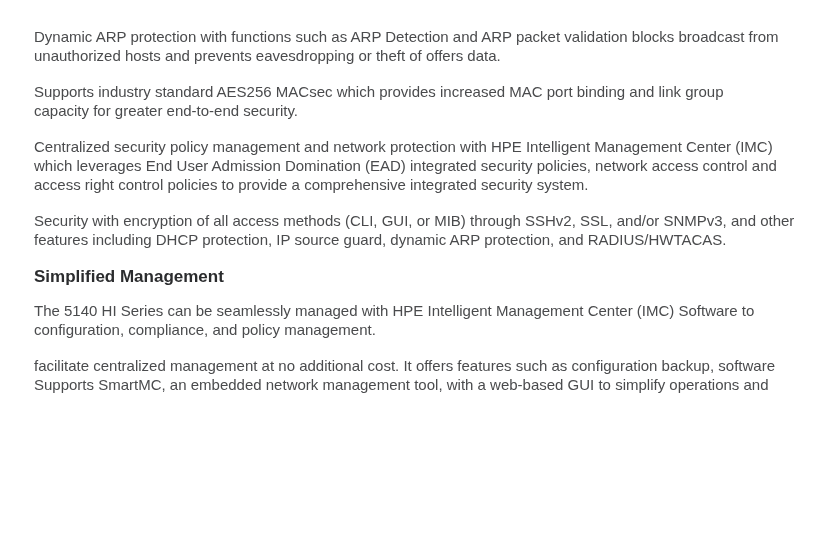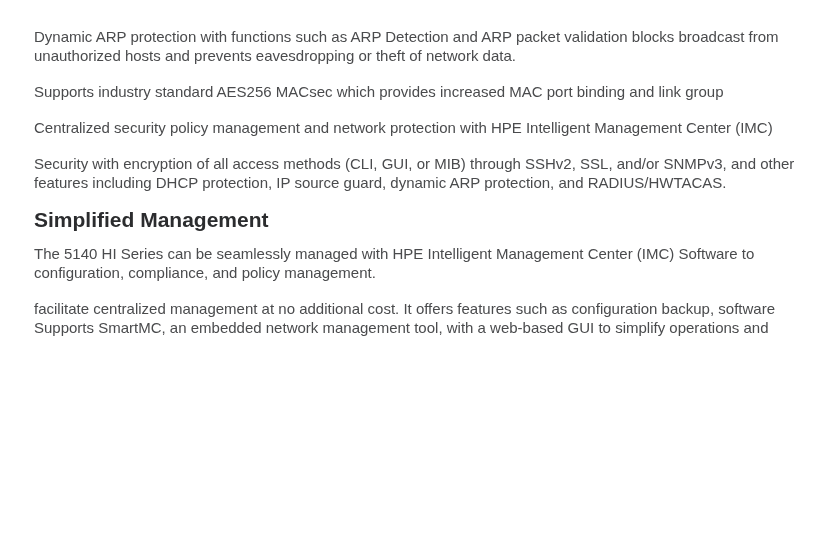--- a/index.html
+++ b/index.html
@@ -27,43 +27,46 @@
     line-height: 19px;
     font-weight: 400;
     color: var(--body-color, #4a4b4d);
   }
   .line {
     display: block;
     white-space: nowrap;
   }
   .heading {
     margin: 3px 0 14px 0;
-    font-size: 21px;
+    font-size: 17px;
     line-height: 21px;
     font-weight: 700;
     color: var(--heading-color, #2b2c2e);
     white-space: nowrap;
   }
 </style>
 </head>
 <body>
 
 <main class="page">
 
   <p class="para">
     <span class="line">Dynamic ARP protection with functions such as ARP Detection and ARP packet validation blocks broadcast from</span>
-    <span class="line">unauthorized hosts and prevents eavesdropping or theft of network data.</span>
+    <span class="line">unauthorized hosts and prevents eavesdropping or theft of offers data.</span>
   </p>
 
   <p class="para">
     <span class="line">Supports industry standard AES256 MACsec which provides increased MAC port binding and link group</span>
+    <span class="line">capacity for greater end-to-end security.</span>
   </p>
 
   <p class="para">
     <span class="line">Centralized security policy management and network protection with HPE Intelligent Management Center (IMC)</span>
+    <span class="line">which leverages End User Admission Domination (EAD) integrated security policies, network access control and</span>
+    <span class="line">access right control policies to provide a comprehensive integrated security system.</span>
   </p>
 
   <p class="para">
     <span class="line">Security with encryption of all access methods (CLI, GUI, or MIB) through SSHv2, SSL, and/or SNMPv3, and other</span>
     <span class="line">features including DHCP protection, IP source guard, dynamic ARP protection, and RADIUS/HWTACAS.</span>
   </p>
 
   <h2 class="heading">Simplified Management</h2>
 
   <p class="para">

